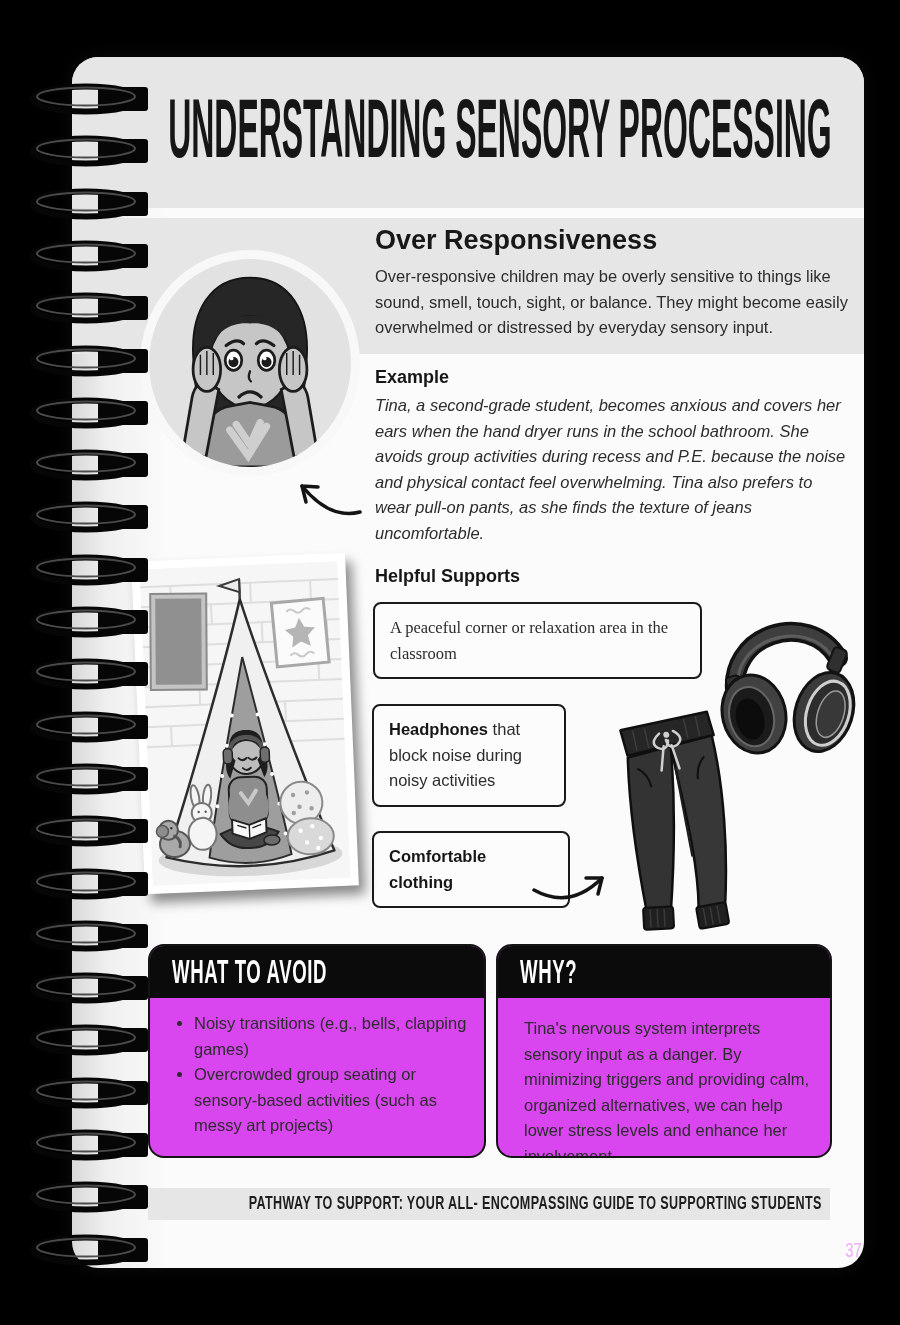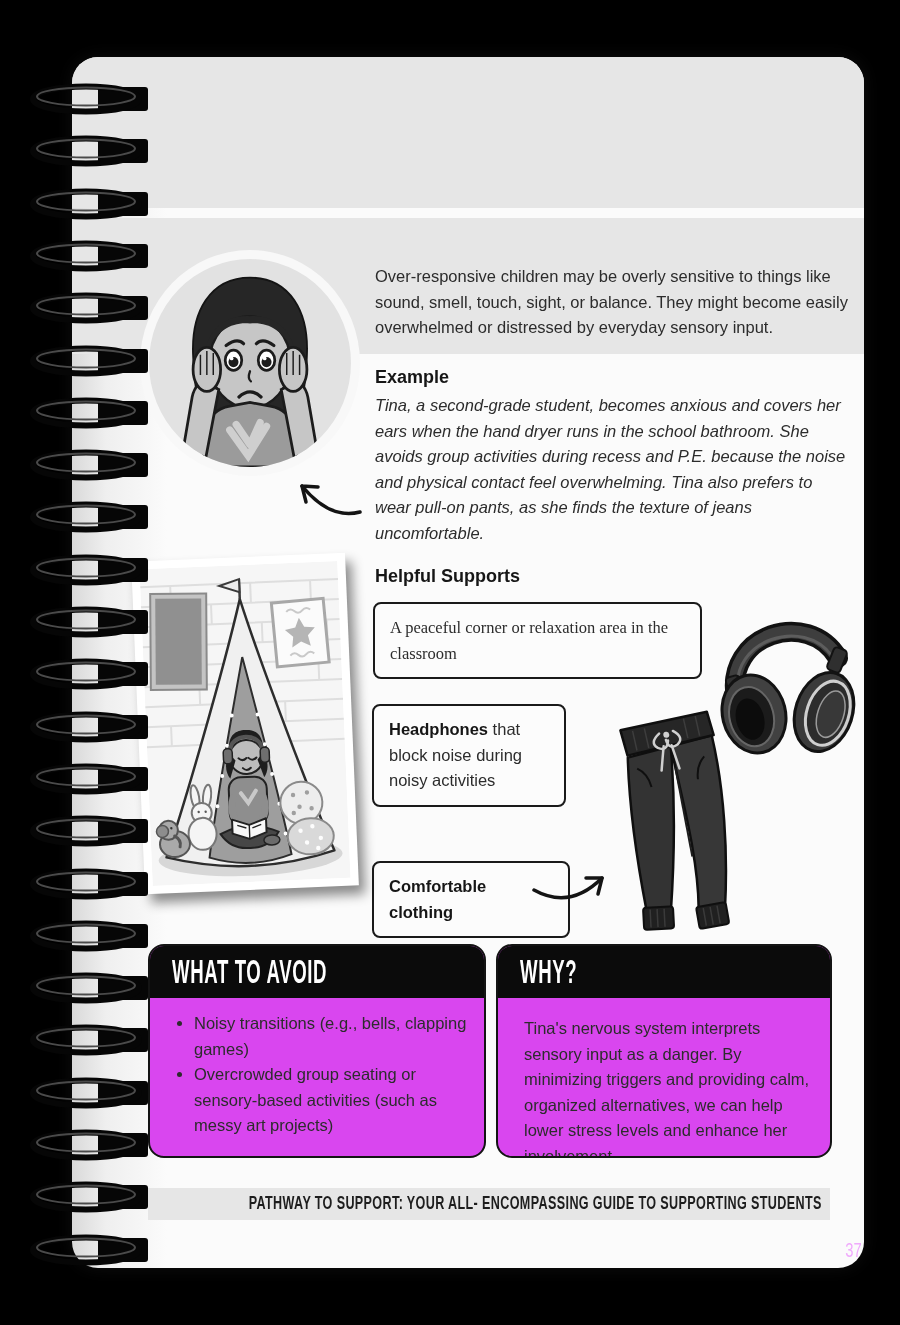--- a/index.html
+++ b/index.html
@@ -22,21 +22,21 @@
   .intro-p{left:375px;top:264px;width:478px;}
   .h3{position:absolute;margin:0;font-size:18px;font-weight:700;color:#161616;}
   .example-h{left:375px;top:367px;}
   .example-p{left:375px;top:393px;width:474px;font-style:italic;}
   .supports-h{left:375px;top:566px;}
   .sbox{position:absolute;border:2px solid #1a1a1a;border-radius:8px;background:#fcfcfc;
         padding:11px 15px;font-size:16.5px;line-height:25.5px;color:#2c2c2c;}
   .sbox b{font-weight:700;color:#161616;}
   .sbox1{left:373px;top:602px;width:295px;font-family:Liberation Serif, serif;}
   .sbox2{left:372px;top:704px;width:160px;}
-  .sbox3{left:372px;top:861px;width:164px;font-weight:700;color:#161616;}
+  .sbox3{left:372px;top:831px;width:164px;font-weight:700;color:#161616;}
   .avatar{position:absolute;left:140px;top:250px;width:202px;height:208px;border-radius:50%;
           border:9px solid #f8f8f8;background:#e2e2e2;overflow:hidden;}
   .photo{position:absolute;left:138px;top:557px;width:198px;height:317px;background:#fff;padding:8px;
          transform:rotate(-2.4deg);box-shadow:6px 9px 12px rgba(0,0,0,0.45);}
   .art{position:absolute;}
   .bigbox{position:absolute;border:2.5px solid #141414;border-radius:16px;background:#d946ef;overflow:hidden;}
   .avoidbox{left:148px;top:944px;width:334px;height:210px;}
   .whybox{left:496px;top:944px;width:332px;height:210px;}
   .bigbox-header{background:#0b0b0b;color:#fff;height:52px;display:flex;align-items:center;padding-left:22px;}
   .bigbox-header .cond-l{--sx:.62;--sy:1.1;font-size:30px;font-weight:600;letter-spacing:1px;}
@@ -50,22 +50,26 @@
   .coil{position:absolute;left:30px;width:118px;height:34px;z-index:5;}
 </style>
 </head>
 <body>
 
 <div class="stage">
 
   <div class="page"></div>
 
   <div class="band header"></div>
+  <div class="title-wrap">
+    <h1><span class="cond">UNDERSTANDING SENSORY PROCESSING</span></h1>
+  </div>
 
   <div class="band intro"></div>
+  <h2 class="h2">Over Responsiveness</h2>
   <p class="p intro-p">Over-responsive children may be overly sensitive to things like sound, smell, touch, sight, or balance. They might become easily overwhelmed or distressed by everyday sensory input.</p>
 
   <h3 class="h3 example-h">Example</h3>
   <p class="p example-p">Tina, a second-grade student, becomes anxious and covers her ears when the hand dryer runs in the school bathroom. She avoids group activities during recess and P.E. because the noise and physical contact feel overwhelming. Tina also prefers to wear pull-on pants, as she finds the texture of jeans uncomfortable.</p>
 
   <h3 class="h3 supports-h">Helpful Supports</h3>
 
   <div class="sbox sbox1"><b></b><span>A peaceful corner or relaxation area in the classroom</span></div>
   <div class="sbox sbox2"><b>Headphones</b><span> that block noise during noisy activities</span></div>
   <div class="sbox sbox3"><b>Comfortable clothing</b><span></span></div>

